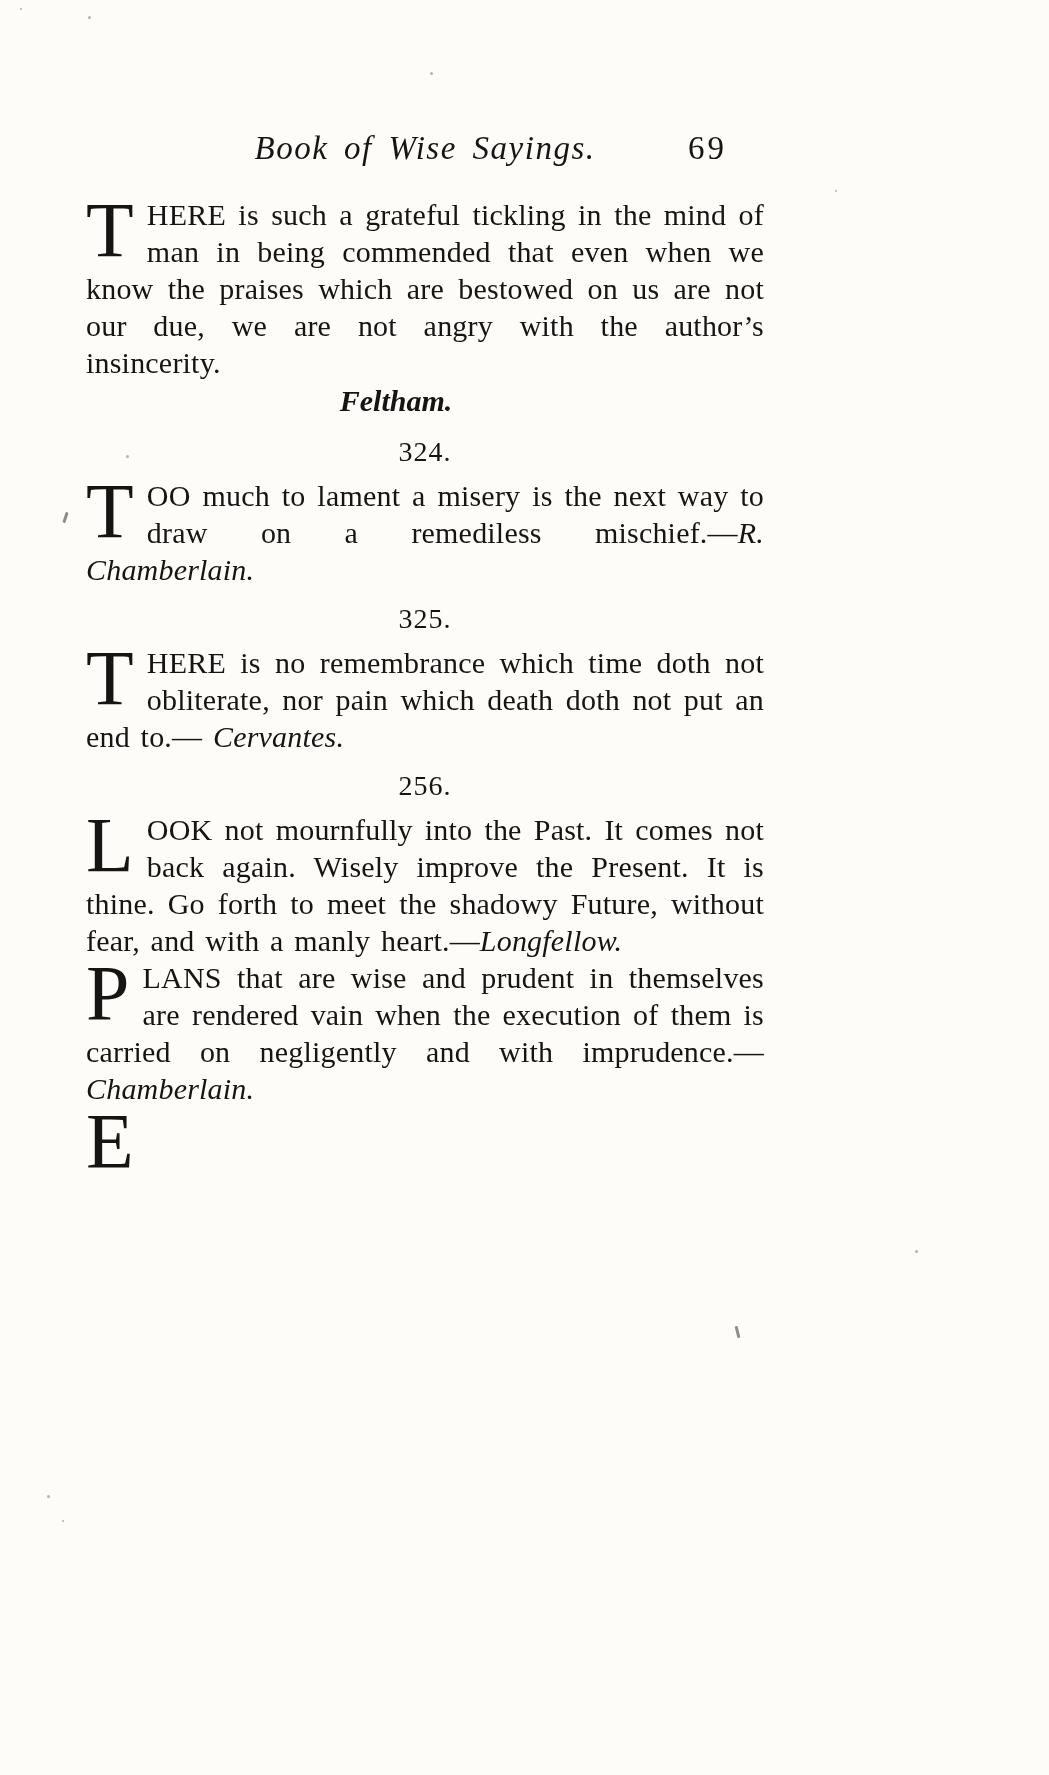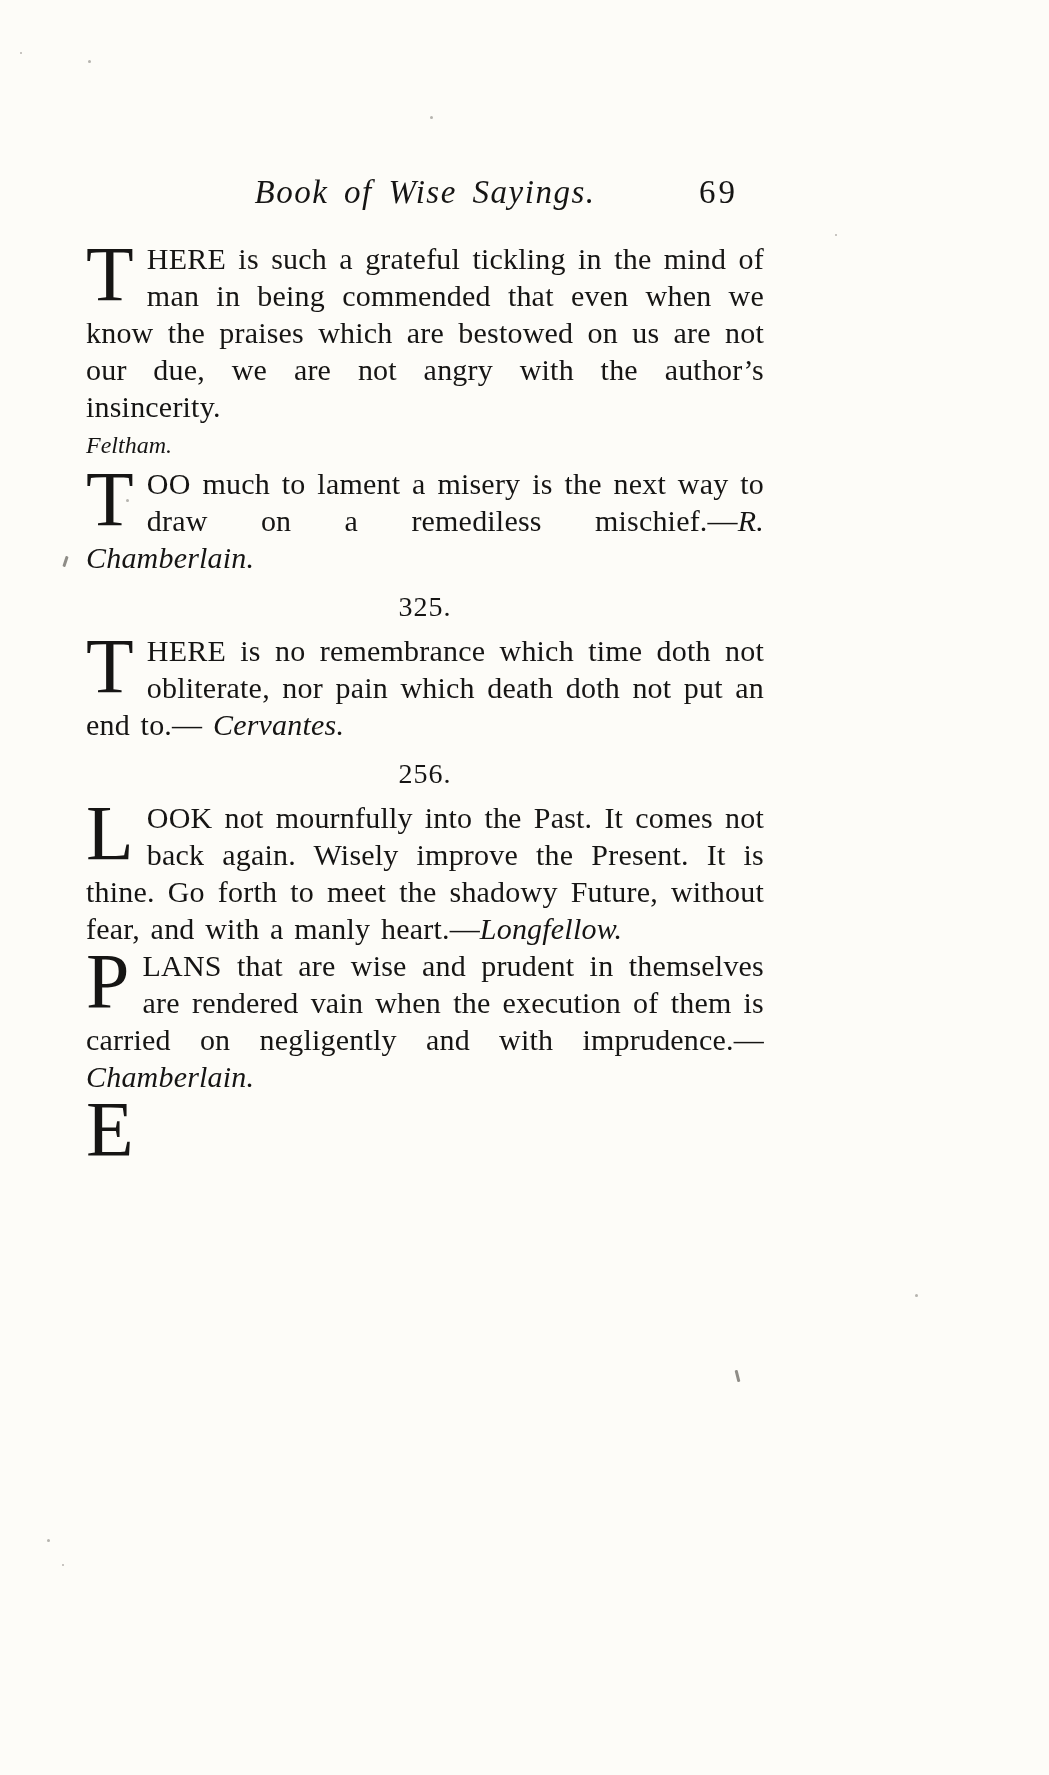--- a/index.html
+++ b/index.html
@@ -5,35 +5,35 @@
   html, body { margin: 0; padding: 0; }
   body {
     width: 1049px;
     height: 1775px;
     background: #fdfcf8;
     font-family: "Liberation Serif", serif;
     color: #161514;
     position: relative;
     overflow: hidden;
   }
-  .page { position: relative; padding-top: 130px; margin-top: 44px; }
+  .page { position: relative; padding-top: 130px; }
   .text-column { width: 678px; margin-left: 86px; position: relative; }
 
   .header { position: relative; height: 50px; margin-bottom: 16px; }
   .header-title {
     display: block;
     text-align: center;
     font-style: italic;
     font-size: 33px;
     letter-spacing: 1.5px;
     word-spacing: 6px;
   }
   .page-number {
     position: absolute;
-    right: 26px;
+    right: 37px;
     top: 0;
     font-size: 33px;
     letter-spacing: 3px;
     font-style: normal;
   }
 
   .entry-number {
     text-align: center;
     font-size: 28px;
     margin: 15px 0 9px 0;
@@ -50,25 +50,26 @@
   .entry-text::after { content: ""; display: block; clear: both; }
   .drop-cap {
     float: left;
     font-size: 78px;
     line-height: 62px;
     padding: 3px 13px 0 0;
   }
   .attr-dash { font-style: normal; }
   .attr-name { font-style: italic; }
   .attribution-line {
-    text-align: left;
+    text-align: center;
     font-style: italic;
-    font-size: 24px;
+    font-size: 30px;
     line-height: 40px;
     padding-right: 58px;
+    font-weight: bold;
   }
 
   .speck {
     position: absolute;
     background: #6f6c66;
     border-radius: 50%;
     opacity: 0.5;
   }
   .mark {
     position: absolute;
@@ -86,20 +87,21 @@
       <span class="header-title">Book of Wise Sayings.</span>
       <span class="page-number">69</span>
     </div>
     <div id="entries">
   <section class="entry">
     <p class="entry-text"><span class="drop-cap">T</span><span class="body-text">HERE is such a grateful tickling in the mind of man in being commended that even when we know the praises which are bestowed on us are not our due, we are not angry with the author’s insincerity.</span></p>
     <div class="attribution-line">Feltham.</div>
   </section>
 
   <section class="entry">
+    <div class="entry-number">324.</div>
     <p class="entry-text"><span class="drop-cap">T</span><span class="body-text">OO much to lament a misery is the next way to draw on a remediless mischief.</span><span class="attr-dash">—</span><span class="attr-name">R. Chamberlain.</span></p>
 
   </section>
 
   <section class="entry">
     <div class="entry-number">325.</div>
     <p class="entry-text"><span class="drop-cap">T</span><span class="body-text">HERE is no remembrance which time doth not obliterate, nor pain which death doth not put an end to.</span><span class="attr-dash">— </span><span class="attr-name">Cervantes.</span></p>
 
   </section>
 

